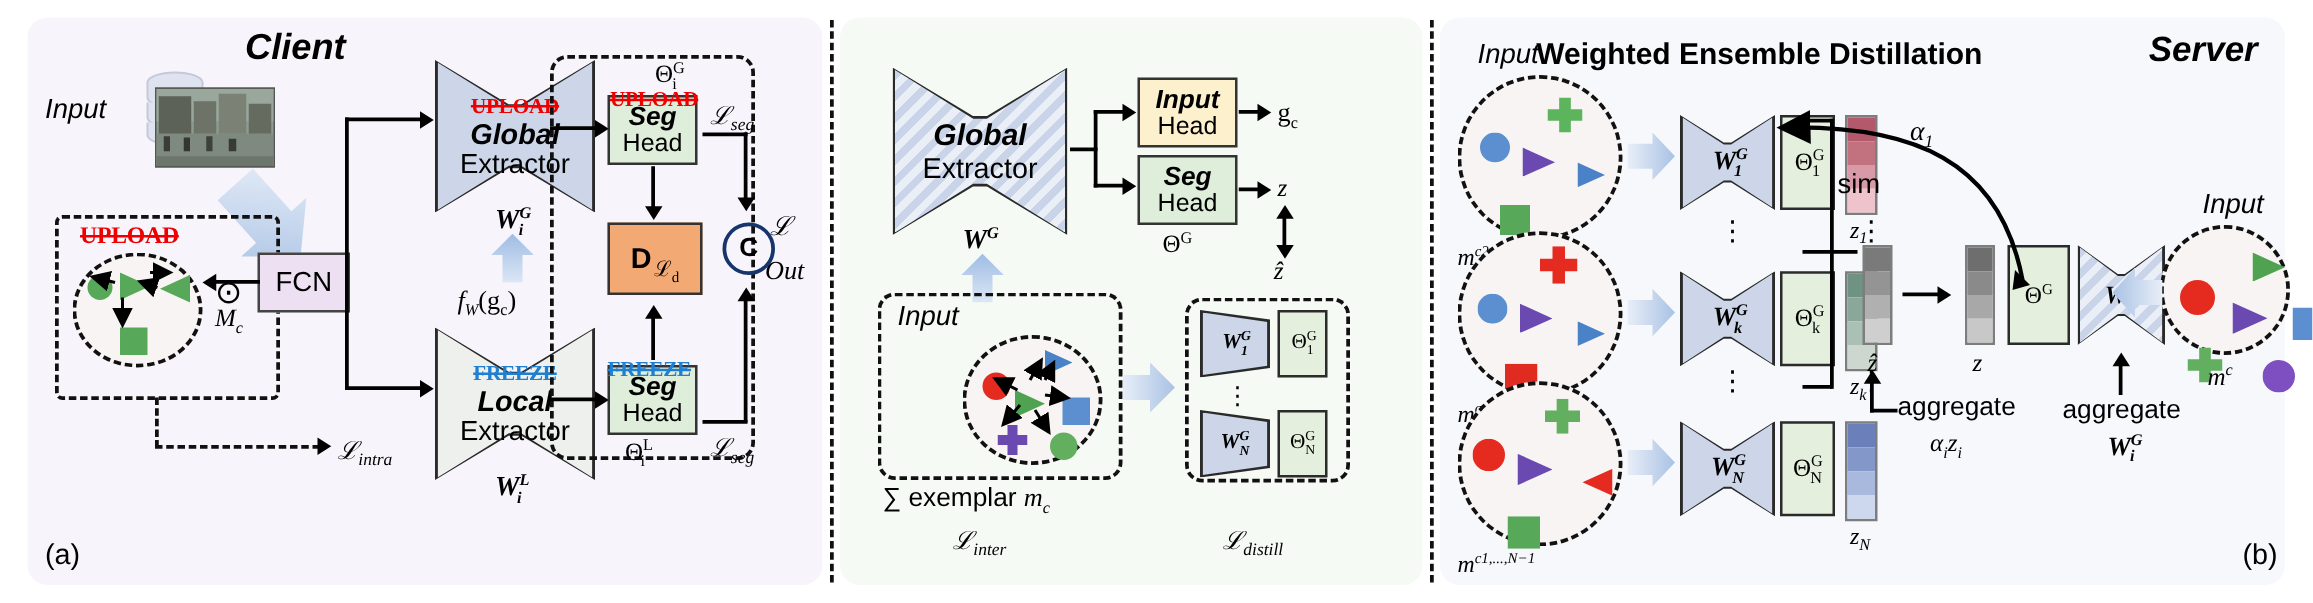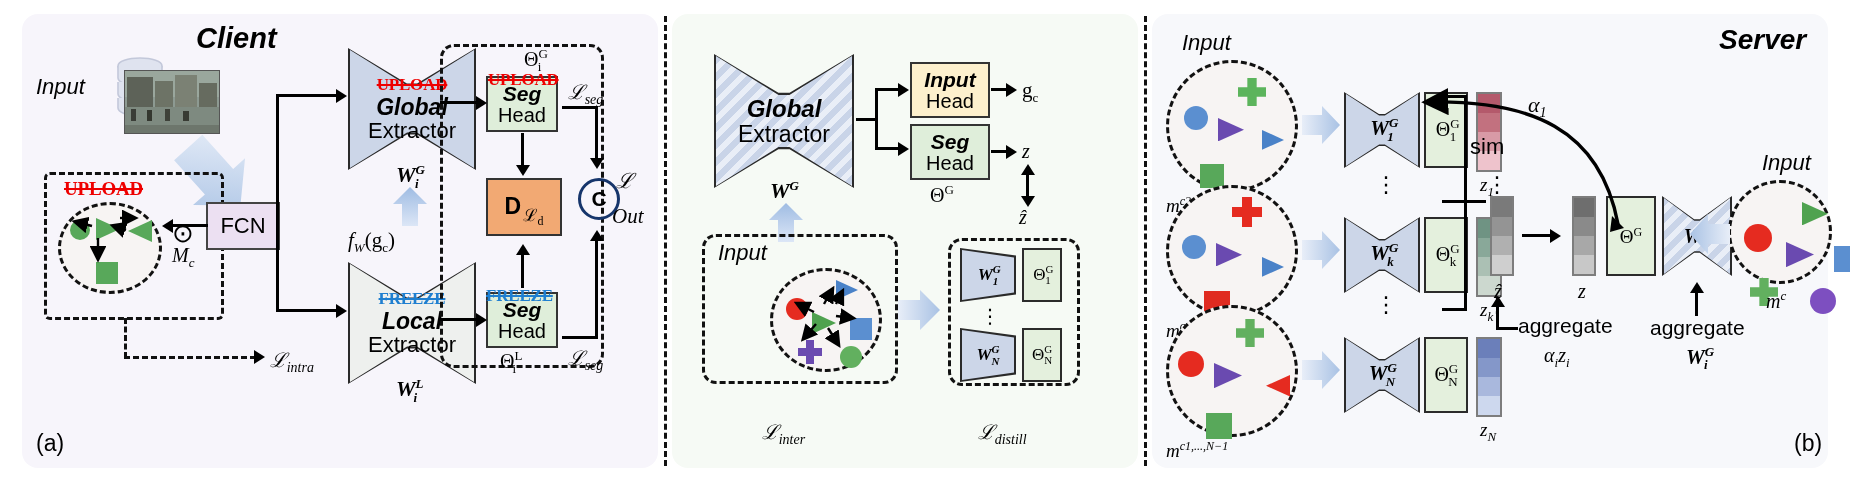--- a/index.html
+++ b/index.html
@@ -203,21 +203,21 @@
     <svg width="40" height="40" viewBox="0 0 40 40">
       <defs>
           <linearGradient id="ga2" x1="0" y1="1" x2="0" y2="0">
         <stop offset="0" stop-color="#dce6f6"></stop>
             <stop offset="1" stop-color="#9fbce3"></stop>
           </linearGradient>
         </defs>
       <path d="M12 40 V18 H3 L20 1 L37 18 H28 V40 Z" fill="url(#ga2)"></path>
     </svg>
   </div>
-  <div class="lbl serif" style="left:348px;top:228px;font-size:21px;">
+  <div class="lbl serif" style="left:366px;top:228px;font-size:21px;">
     <i>f</i><sub style="font-size:13px"><i>W</i></sub><span>(g</span><sub style="font-size:13px">c</sub>)</div>
 
   <div class="trap light" style="left:348px;top:262px;width:128px;height:122px;">
     <div class="outline"></div>
       <div class="inner"></div>
     <div class="txt">
       <div class="freeze" style="font-size:17px;margin-bottom:1px;">FREEZE</div>
       <div class="it-bold" style="font-size:23px;">Local</div>
       <div style="font-size:22px;">Extractor</div>
     </div>
@@ -356,20 +356,24 @@
       <path d="M66 48 L82 50"></path>
         <path d="M46 56 L34 70"></path>
         <path d="M58 60 L68 76"></path>
     </g>
     <defs>
         <marker id="mk2" markerWidth="7" markerHeight="7" refX="5" refY="3.5" orient="auto">
       <polygon points="0,0 7,3.5 0,7" fill="#000"></polygon>
         </marker>
       </defs>
   </svg>
+  <div class="lbl" style="left:706px;top:386px;font-size:21px;">
+    <span>∑ exemplar</span>
+    <i class="serif"><span>m</span><sub style="font-size:13px">c</sub></i>
+  </div>
   <div class="lbl serif it" style="left:762px;top:418px;font-size:20px;">
     <span>ℒ</span><sub style="font-size:14px">inter</sub></div>
 
   <div class="blockarrow" style="left:898px;top:288px;width:42px;height:44px;">
     <svg width="42" height="44" viewBox="0 0 42 44">
       <defs>
           <linearGradient id="ga3" x1="0" y1="0" x2="1" y2="0">
         <stop offset="0" stop-color="#e8eef8"></stop>
             <stop offset="1" stop-color="#a9c2e4"></stop>
           </linearGradient>
@@ -398,20 +402,21 @@
         <span class="serif it-bold" style="font-size:17px">
       <span>W</span><sup style="font-size:11px">G</sup><sub style="font-size:11px;margin-left:-8px">N</sub></span>
       </div>
   </div>
   <div class="box thetabox" style="left:1022px;top:328px;width:40px;height:54px;">
     <span class="serif" style="font-size:17px"><span>Θ</span><sup style="font-size:11px">G</sup><sub style="font-size:11px;margin-left:-8px">N</sub></span>
   </div>
   <div class="lbl serif it" style="left:978px;top:418px;font-size:20px;">
     <span>ℒ</span><sub style="font-size:14px">distill</sub></div>
 
+  <div class="lbl bold" style="left:1229px;top:30px;font-size:24px;">Weighted Ensemble Distillation</div>
   <div class="lbl it-bold" style="left:1719px;top:24px;font-size:28px;">Server</div>
   <div class="lbl" style="left:1794px;top:430px;font-size:23px;">(b)</div>
   <div class="lbl it" style="left:1182px;top:30px;font-size:22px;">Input</div>
 
   <div id="server-rows">
       <div class="pool" style="left:1166px;top:60px;width:132px;height:132px;"></div>
       <div class="sh" style="left:1184px;top:106px;"><svg width="24" height="24">
           <circle cx="12" cy="12" r="12" fill="#5b8fd0"></circle>
         </svg></div>
       <div class="sh" style="left:1238px;top:78px;"><svg width="28" height="28">

